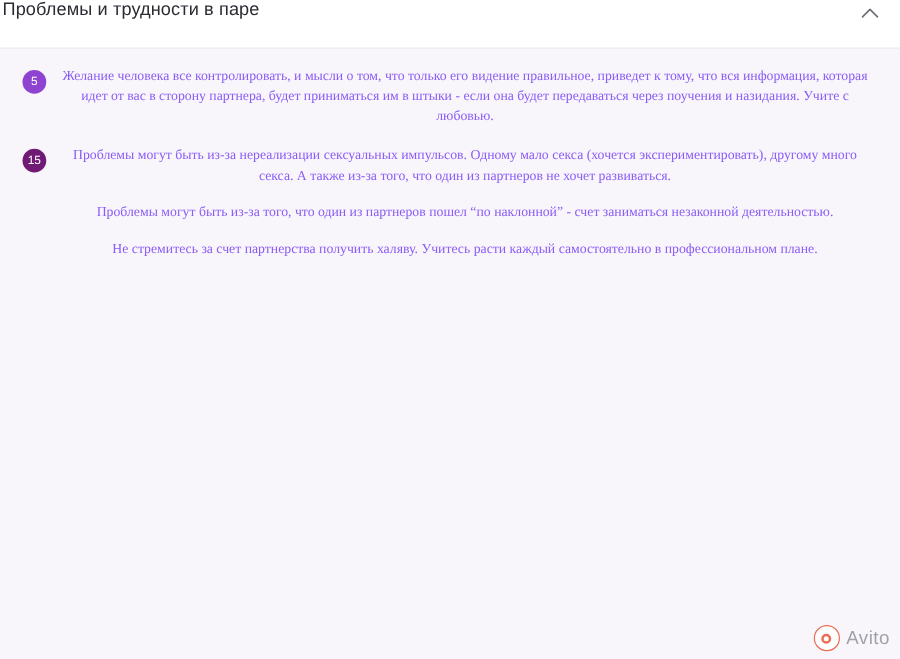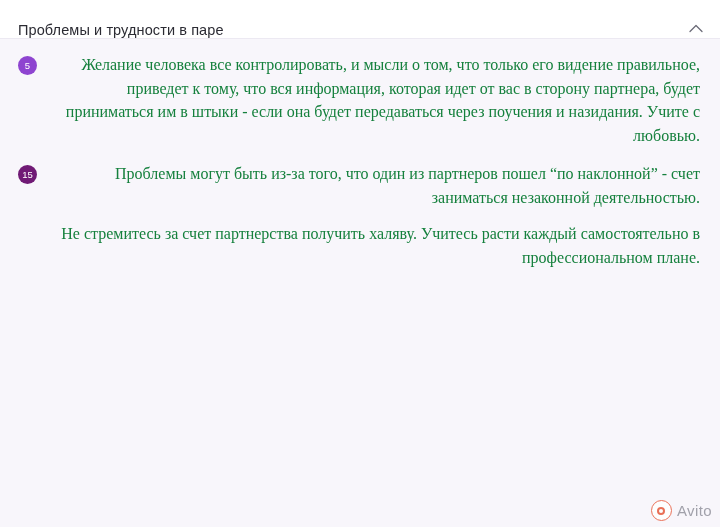--- a/index.html
+++ b/index.html
@@ -19,22 +19,22 @@
     height: 527px;
     background: #f8f6fb;
     box-sizing: border-box;
   }
   .header {
     position: relative;
     height: 38px;
     background: #ffffff;
     border-bottom: 1px solid #ece9f2;
     display: flex;
-    align-items: flex-end;
-    padding: 0 14px 0 18px;
+    align-items: flex-start;
+    padding: 0 14px 0 2px;
   }
   .header-title {
     font-size: 14.5px;
     color: #2b2b33;
     font-weight: 400;
     letter-spacing: 0.1px;
     flex: 1;
   }
   .chevron {
     width: 20px;
@@ -74,25 +74,25 @@
   }
   .badge.purple { background: #8e44d0; }
   .badge.red { background: #701a75; }
 
   .paras {
     flex: 1 1 auto;
     min-width: 0;
   }
   .para {
     font-family: "Liberation Serif", serif;
-    font-size: 16px;
+    font-size: 11px;
     line-height: 1.47;
-    color: #15803d;
+    color: #8b5cf6;
     margin: 0 0 13px 0;
-    text-align: right;
+    text-align: center;
   }
   .para:last-child { margin-bottom: 13px; }
 
   .watermark {
     position: absolute;
     right: 8px;
     bottom: 6px;
     display: flex;
     align-items: center;
     gap: 5px;
@@ -142,20 +142,21 @@
     <div class="block">
       <div class="badge purple">5</div>
       <div class="paras">
         <p class="para">Желание человека все контролировать, и мысли о том, что только его видение правильное, приведет к тому, что вся информация, которая идет от вас в сторону партнера, будет приниматься им в штыки - если она будет передаваться через поучения и назидания. Учите с любовью.</p>
       </div>
     </div>
 
     <div class="block">
       <div class="badge red">15</div>
       <div class="paras">
+        <p class="para">Проблемы могут быть из-за нереализации сексуальных импульсов. Одному мало секса (хочется экспериментировать), другому много секса. А также из-за того, что один из партнеров не хочет развиваться.</p>
         <p class="para">Проблемы могут быть из-за того, что один из партнеров пошел “по наклонной” - счет заниматься незаконной деятельностью.</p>
         <p class="para">Не стремитесь за счет партнерства получить халяву. Учитесь расти каждый самостоятельно в профессиональном плане.</p>
       </div>
     </div>
 
   </div>
 
   <div class="watermark">
     <div class="wm-logo">
         <span></span>

